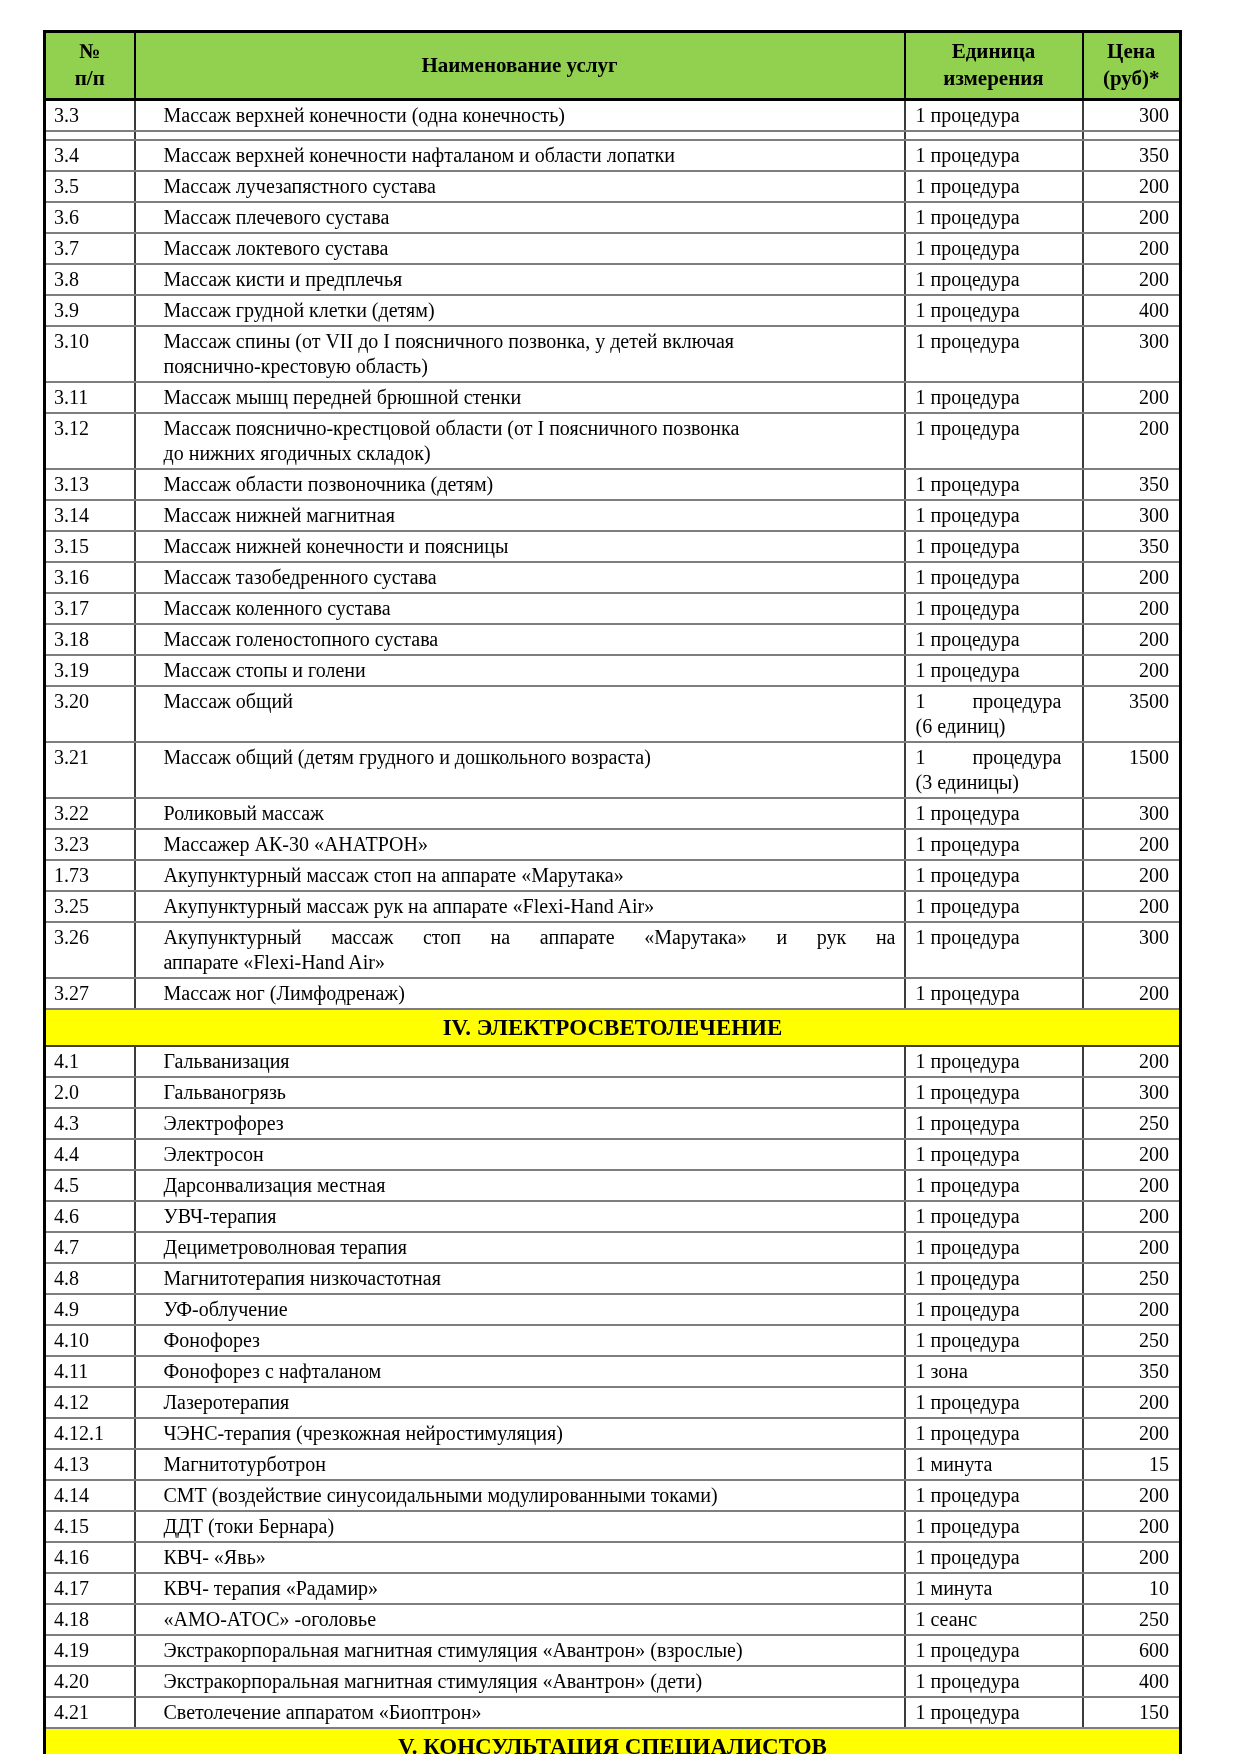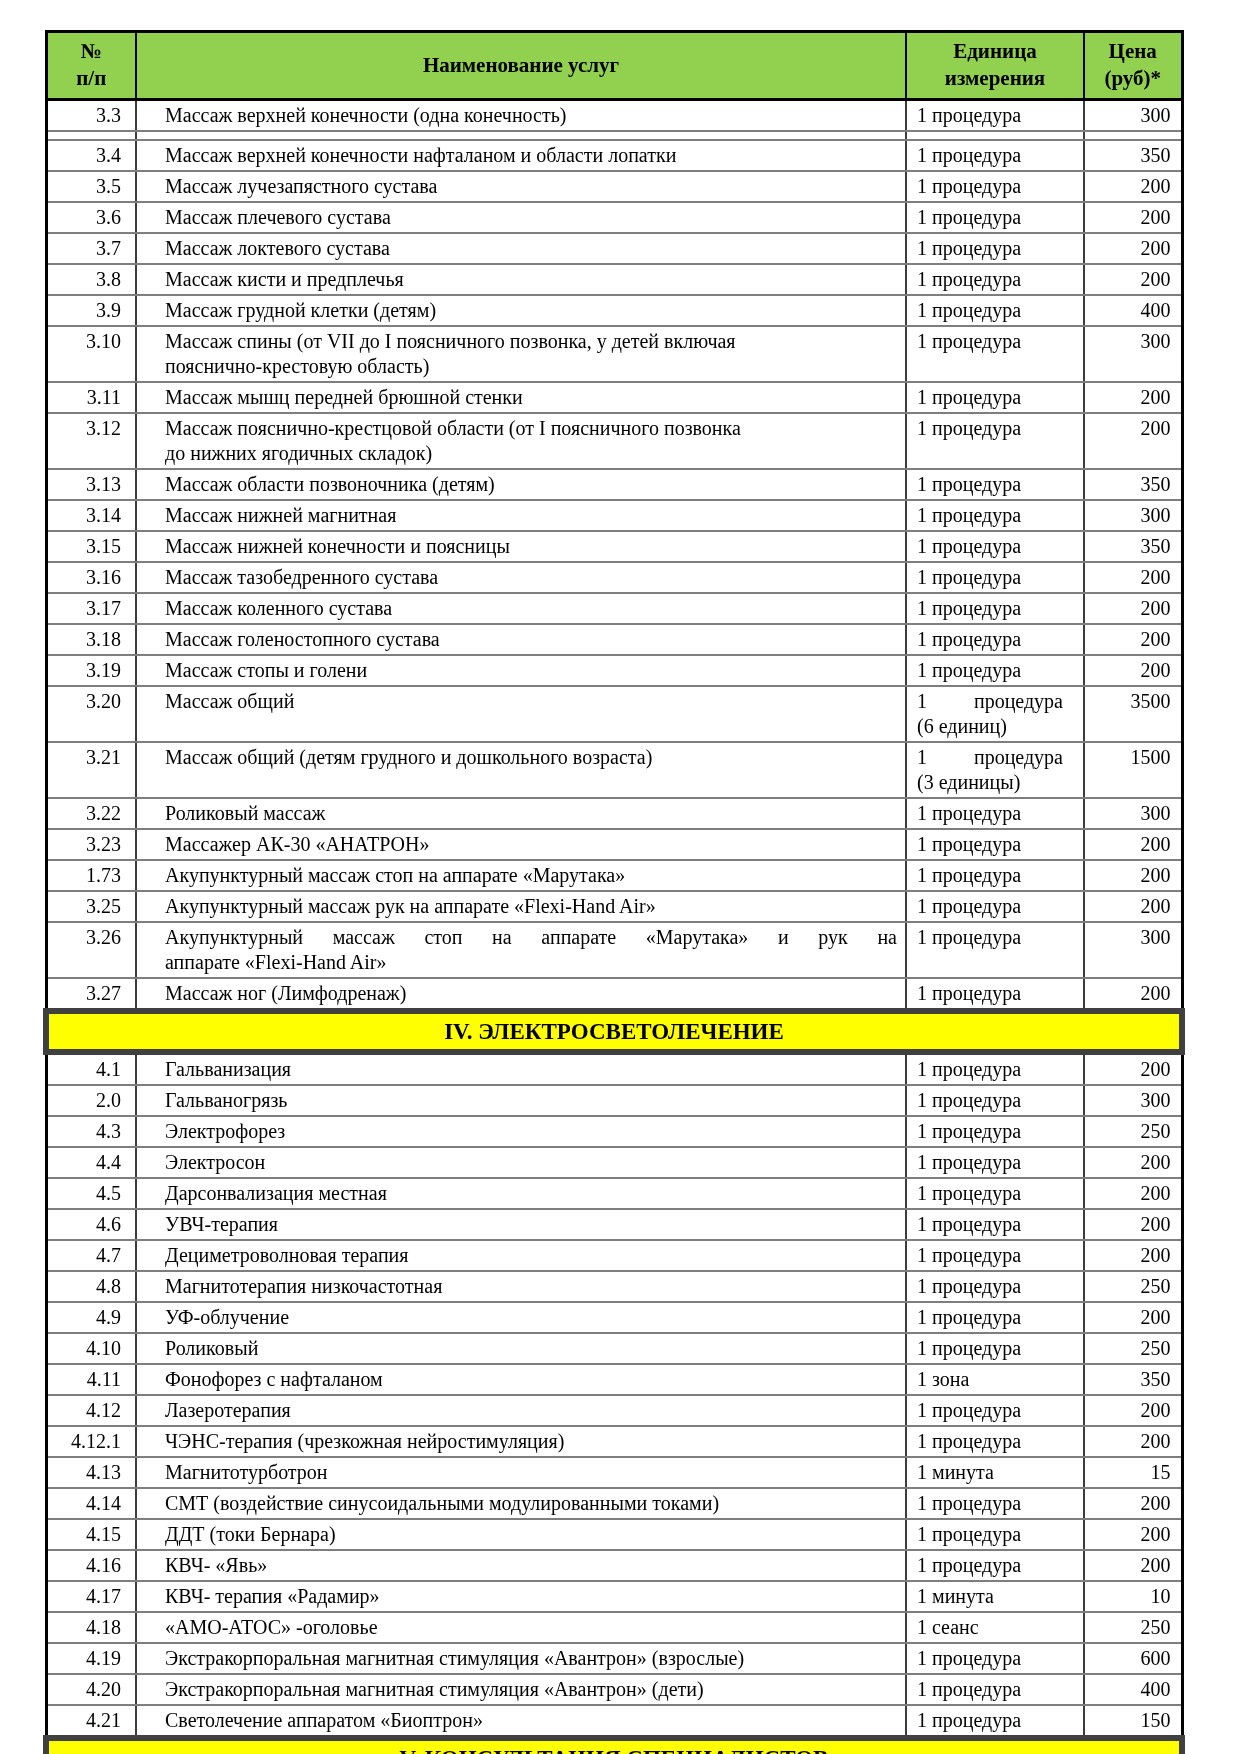--- a/index.html
+++ b/index.html
@@ -43,31 +43,31 @@
   td {
     border-top: 2px solid #7e7e7e;
     border-bottom: 2px solid #7e7e7e;
     border-left: 2px solid #3c3c3c;
     border-right: 2px solid #3c3c3c;
     vertical-align: top;
     padding: 2px 8px;
     line-height: 25px;
     overflow: hidden;
   }
-  td.num   { text-align: right; padding-right: 14px; margin-left: 21px; }
+  td.num   { text-align: left; padding-right: 23px; margin-left: 21px; }
   td.name  { padding-left: 28px; padding-right: 8px; }
   td.unit  { padding-left: 10px; padding-right: 20px; }
   td.price { text-align: right; padding-right: 10px; margin-left: 28px; }
   td.pre   { white-space: pre-line; }
 
   tr.spacer td { height: 7px; padding: 0; }
 
   td.section {
     background: #FFFF00;
-    border: 6px solid #404040;
+    border: 2px solid #404040;
     text-align: center;
     font-weight: bold;
     font-size: 23px;
     padding: 4px 0;
     line-height: 1.2;
   }
   .jline { display: flex; justify-content: space-between; }
   .jline span { display: inline-block; }
 </style>
 </head>
@@ -328,21 +328,21 @@
           <td class="price">250</td>
         </tr>
         <tr>
           <td class="num">4.9</td>
           <td class="name">УФ-облучение</td>
           <td class="unit">1 процедура</td>
           <td class="price">200</td>
         </tr>
         <tr>
           <td class="num">4.10</td>
-          <td class="name">Роликовый</td>
+          <td class="name">Фонофорез</td>
           <td class="unit">1 процедура</td>
           <td class="price">250</td>
         </tr>
         <tr>
           <td class="num">4.11</td>
           <td class="name">Фонофорез с нафталаном</td>
           <td class="unit">1 зона</td>
           <td class="price">350</td>
         </tr>
         <tr>

